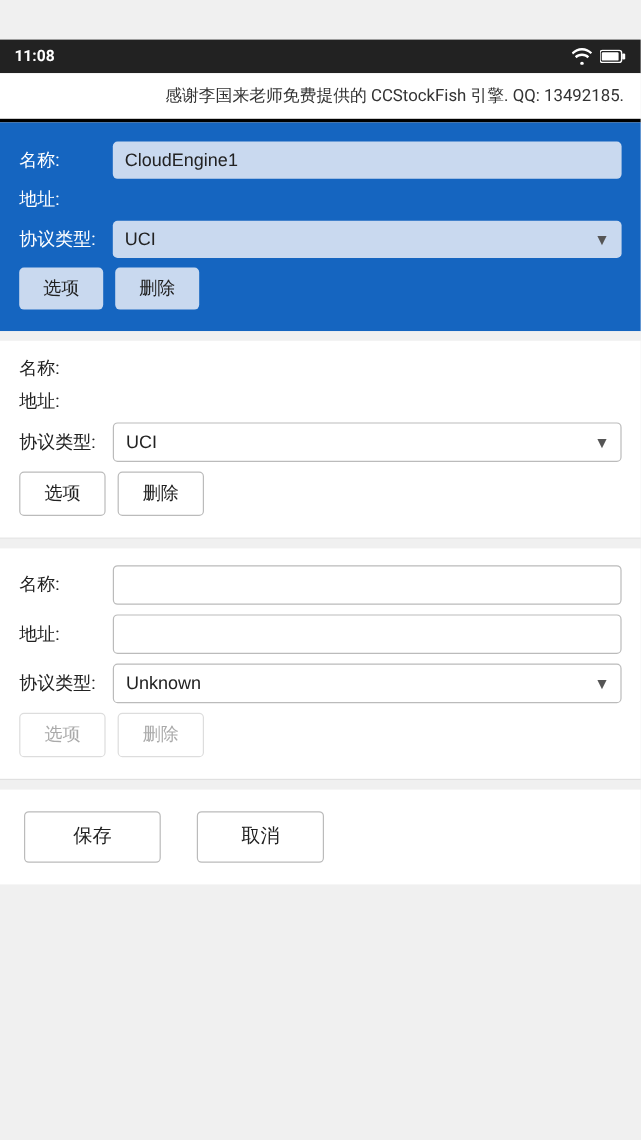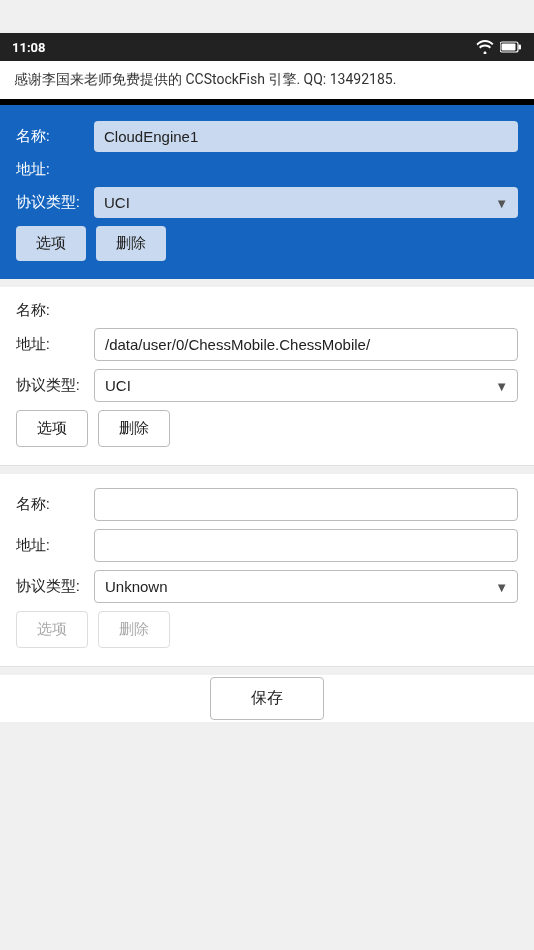--- a/index.html
+++ b/index.html
@@ -32,21 +32,22 @@
       align-items: center;
       gap: 6px;
     }
 
     
     .info-text {
       background: #fff;
       padding: 10px 14px;
       font-size: 14px;
       color: #333;
-      border-bottom: 6px solid #000000;
+      border-bottom: 3px solid #000000;
+      text-align: right;
     }
 
     
     .card-blue {
       background: #1565c0;
       padding: 16px 16px 18px 16px;
       color: #fff;
     }
     .card-blue .field-row {
       display: flex;
@@ -178,23 +179,23 @@
     .card-white .btn.disabled {
       color: #aaa;
       border-color: #ddd;
       cursor: default;
     }
 
     
     .action-bar {
       background: #fff;
       display: flex;
-      justify-content: center;
+      justify-content: flex-start;
       gap: 30px;
-      padding: 2px 20px;
+      padding: 18px 20px;
       margin-top: 8px;
     }
     .action-bar .btn-save {
       background: #fff;
       border: 1px solid #bbb;
       border-radius: 4px;
       padding: 10px 40px;
       font-size: 16px;
       color: #222;
       cursor: pointer;
@@ -261,21 +262,20 @@
 </div>
 
 <div class="spacer"></div>
 
 <div class="card-white">
   <div class="field-row">
     <span class="field-label">名称:</span>
   </div>
   <div class="field-row">
     <span class="field-label">地址:</span>
-    <input class="field-input" type="text" value="/data/user/0/ChessMobile.ChessMobile/" style="">
   </div>
   <div class="field-row">
     <span class="field-label">协议类型:</span>
     <div class="dropdown-wrapper">
       <select>
         <option>UCI</option>
         <option>UCCI</option>
         <option>Unknown</option>
       </select>
       <span class="dropdown-arrow">▼</span>
@@ -310,13 +310,14 @@
     </div>
   </div>
   <div class="btn-row">
     <button class="btn disabled" disabled="">选项</button>
     <button class="btn disabled" disabled="">删除</button>
   </div>
 </div>
 
 <div class="action-bar">
   <button class="btn-save">保存</button>
+  <button class="btn-cancel">取消</button>
 </div>
 
 </body></html>

